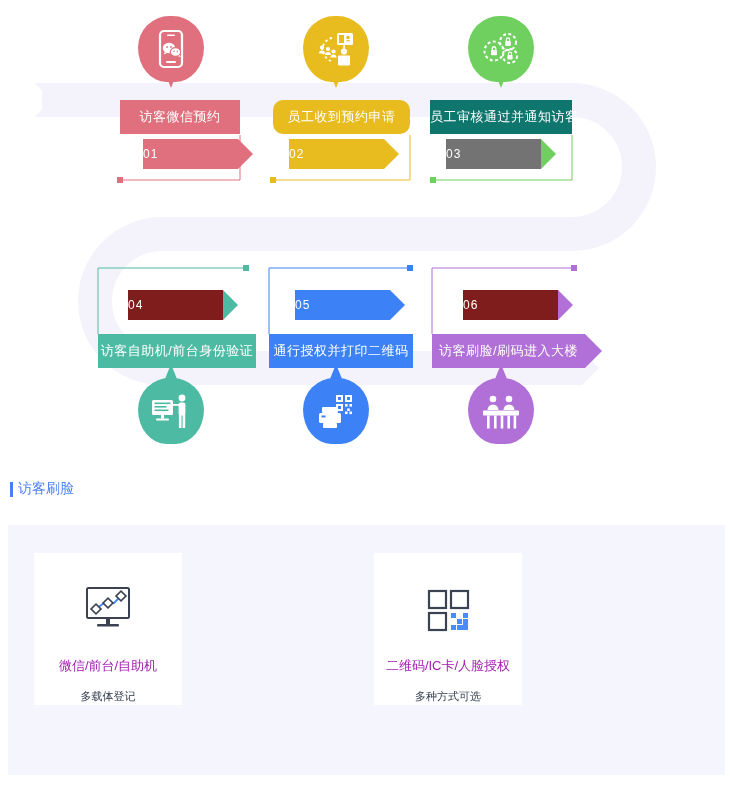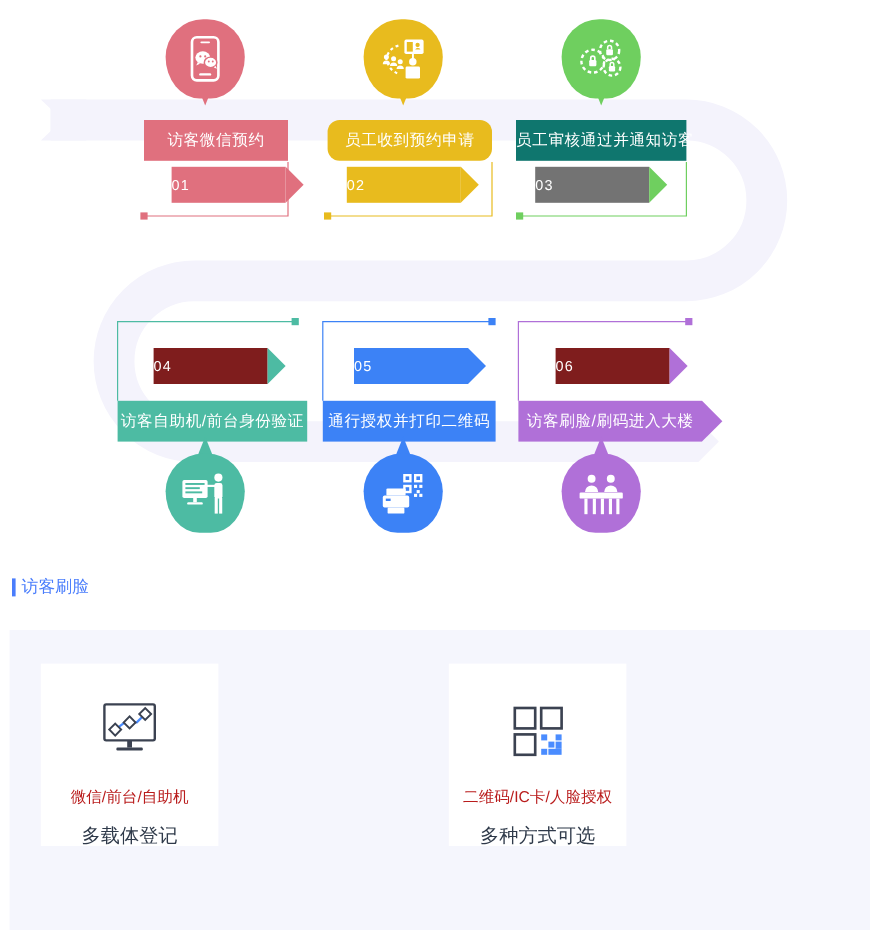--- a/index.html
+++ b/index.html
@@ -72,22 +72,22 @@
     position:absolute;left:8px;top:55px;width:717px;height:250px;
     background:#f5f6fd;
   }
   .cards{position:absolute;left:0;top:0;width:717px;height:250px;}
   .card{
     position:absolute;top:28px;width:148px;height:152px;
     background:#fff;display:flex;flex-direction:column;
     align-items:center;justify-content:flex-start;
   }
   .card .ic{margin-top:30px;height:52px;display:flex;align-items:center;}
-  .card .t1{margin-top:22px;font-size:13px;color:#b91c1c;}
-  .card .t2{margin-top:14px;font-size:16px;color:#2f3a4a;}
+  .card .t1{margin-top:22px;font-size:13px;color:#a21caf;}
+  .card .t2{margin-top:14px;font-size:11px;color:#2f3a4a;}
 </style>
 </head>
 <body>
 
 <div id="flow" data-name="visitor-flow-diagram">
 
   <svg class="ribbon-svg" viewBox="0 0 733 460" data-name="flow-ribbon">
 
     <path d="M 30 100
              L 560 100

